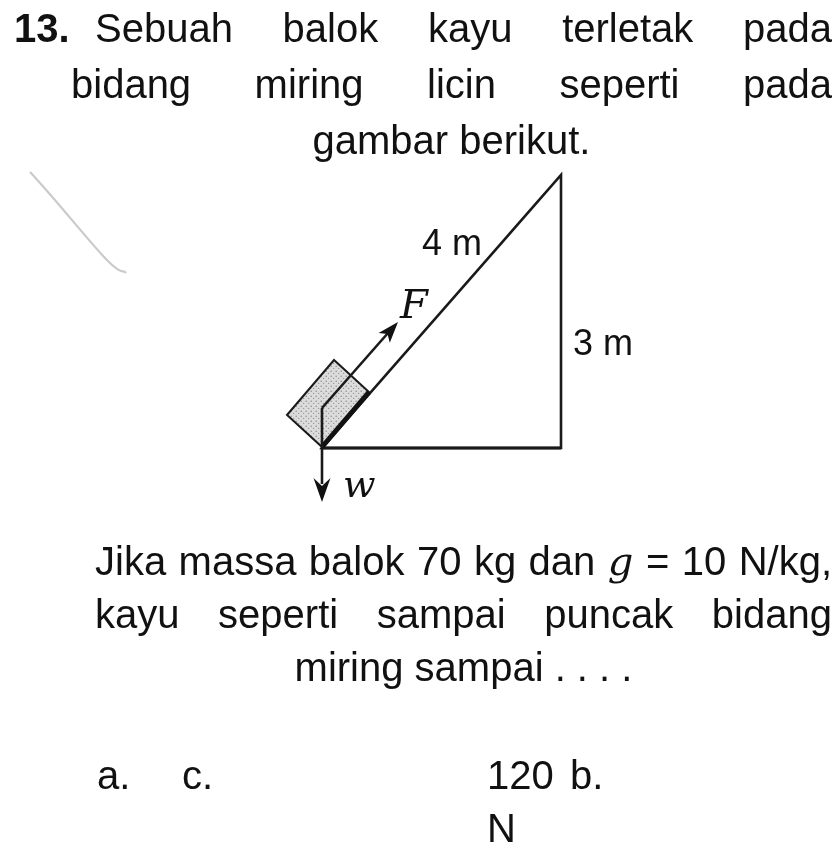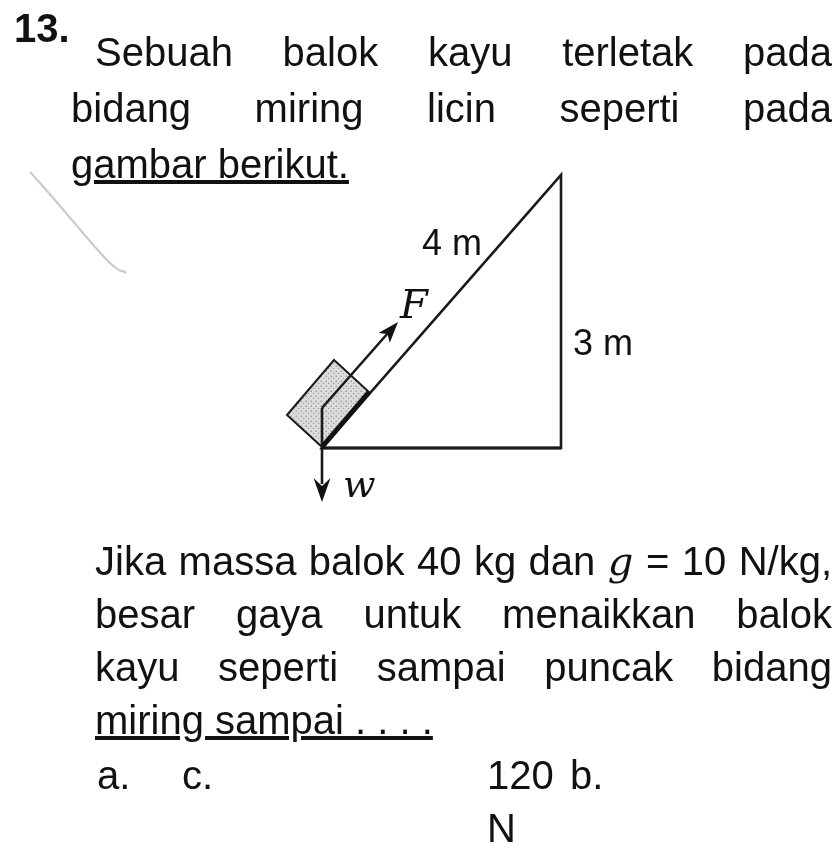--- a/index.html
+++ b/index.html
@@ -5,23 +5,23 @@
   html,body{margin:0;padding:0;background:#ffffff;}
   body{
     width:839px;height:859px;position:relative;overflow:hidden;
     font-family:"Liberation Sans", sans-serif;color:#111111;
     -webkit-font-smoothing:antialiased;
   }
   .para{position:absolute;font-size:40px;line-height:56px;}
   #para1{left:14px;top:0;width:818px;}
   #para1 .row1{display:flex;}
   #para1 .qnum{width:81px;font-weight:700;flex:0 0 81px;}
-  #para1 .qtext{flex:1 1 auto;margin-top:24px;}
+  #para1 .qtext{flex:1 1 auto;}
   .jline{text-align:justify;text-align-last:justify;}
-  .lline{text-align:left;text-decoration:underline;}
+  .lline{text-align:center;}
   .indent{margin-left:57px;}
   #para2{left:95px;top:535px;width:737px;line-height:53px;}
   .math{font-family:"DejaVu Serif", serif;font-style:italic;}
   #options{
     position:absolute;left:97px;top:749px;width:735px;
     display:grid;grid-template-columns:85px 305px 83px 1fr;
     font-size:40px;line-height:53px;
   }
   #diagram{position:absolute;left:0;top:160px;}
   .dlabel{font-family:"Liberation Sans", sans-serif;font-size:36px;fill:#111111;}
@@ -62,24 +62,23 @@
   <line x1="322" y1="408" x2="322" y2="484" stroke="#1a1a1a" stroke-width="2.6"></line>
   <polygon points="322,502 330.5,478 322,486 313.5,478" fill="#111111"></polygon>
 
   <text class="dlabel" x="452" y="255" text-anchor="middle">4 m</text>
   <text class="dlabel" x="573" y="355" text-anchor="start">3 m</text>
   <text class="dmath" x="400" y="318" font-size="40">F</text>
   <text class="dmath" x="343" y="497" font-size="38">w</text>
 </svg>
 
 <div class="para" id="para2">
-  <div class="jline"><span>Jika massa balok 40 kg dan</span>
+  <div class="jline"><span>Jika massa balok 70 kg dan</span>
     <span class="math">g</span>
     <span>= 10 N/kg,</span></div>
-  <div class="jline">besar gaya untuk menaikkan balok</div>
   <div class="jline">kayu seperti sampai puncak bidang</div>
   <div class="lline">miring sampai . . . .</div>
 </div>
 
 <div id="options">
   <div>a.</div>
   <div>c.</div>
   <div>120 N</div>
   <div>b.</div>
   <div>d.</div>

